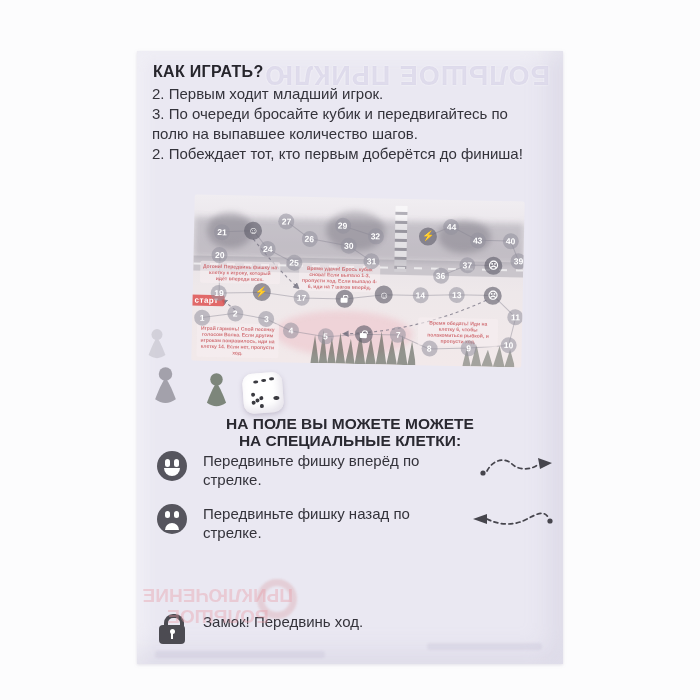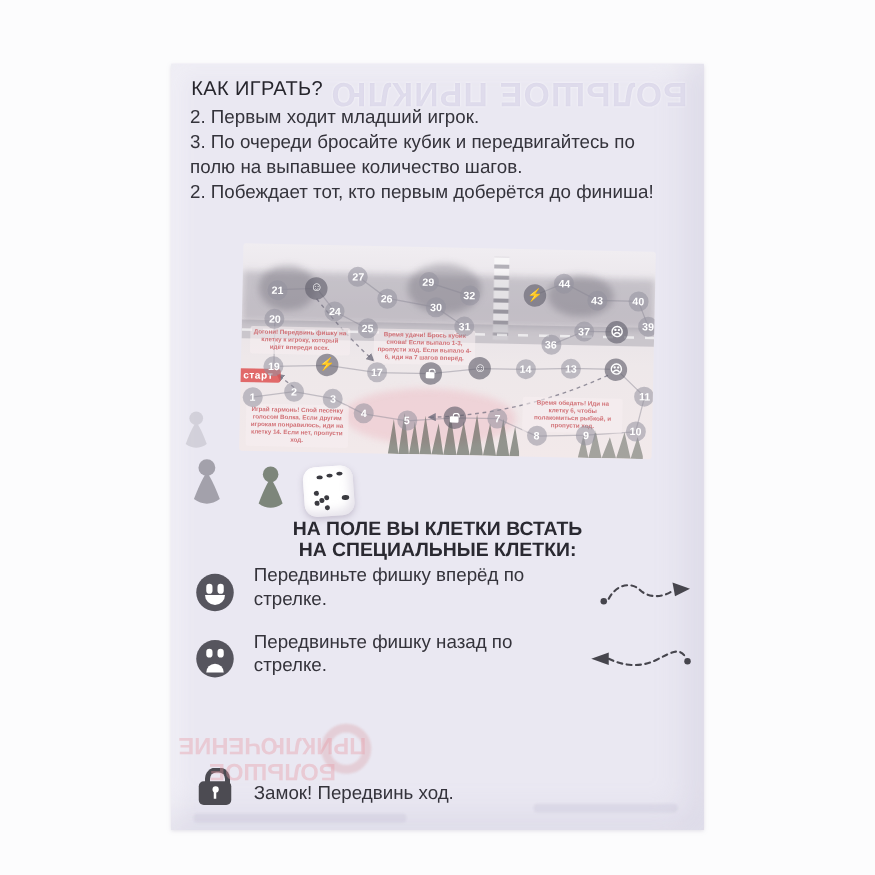--- a/index.html
+++ b/index.html
@@ -14,21 +14,21 @@
              color:rgba(201,195,223,.55);text-shadow:0 0 2px rgba(255,255,255,.8);}
   .ghost-brand{position:absolute;left:6px;top:534px;width:150px;transform:rotate(180deg);
                font-weight:800;font-size:19px;line-height:21px;text-align:center;
                color:rgba(231,152,162,.38);filter:blur(.4px);}
   .ghost-ring{position:absolute;left:120px;top:528px;width:26px;height:26px;border-radius:50%;
               border:7px solid rgba(200,75,75,.16);filter:blur(1px);}
   .gstrip{position:absolute;height:7px;background:rgba(170,168,192,.18);filter:blur(1px);border-radius:3px;}
   .gstrip.s1{left:18px;top:600px;width:170px;}
   .gstrip.s2{left:290px;top:592px;width:115px;}
   
-  .howto-title{position:absolute;left:16px;top:12px;font-size:16px;font-weight:400;color:#26252c;letter-spacing:.3px;}
+  .howto-title{position:absolute;left:16px;top:12px;font-size:16px;font-weight:700;color:#26252c;letter-spacing:.3px;}
   .steps{position:absolute;left:15px;top:33px;width:394px;font-size:15px;line-height:20px;color:#34333b;}
   
   .board{position:absolute;left:56px;top:147px;width:330px;height:166px;transform:rotate(1.2deg);
          overflow:hidden;border-radius:2px;
          background:linear-gradient(180deg,#f0edf1 0%,#e7e2e7 30%,#eee8ea 55%,#f2e9ea 100%);}
   .b-trees{position:absolute;left:0;top:13%;width:100%;height:25%;
            background:rgba(108,106,118,.30);filter:blur(3px);}
   .b-bush{position:absolute;border-radius:50%;background:rgba(90,88,100,.32);filter:blur(3px);}
   .b-birch{position:absolute;left:61%;top:4%;width:3.5%;height:40%;opacity:.55;filter:blur(.6px);
            background:repeating-linear-gradient(180deg,#fff 0 6px,rgba(75,75,88,.65) 6px 9px);}
@@ -61,21 +61,21 @@
   .pawn.p1{left:9px;top:277px;width:22px;color:#cbc9d2;opacity:.75;}
   .pawn.p2{left:15px;top:315px;width:27px;color:#a3a1ab;}
   .pawn.p3{left:67px;top:321px;width:25px;color:#7d867b;}
   .dice{position:absolute;left:106px;top:322px;width:40px;height:40px;background:#fff;border-radius:10px;
         transform:rotate(-4deg);
         box-shadow:0 2px 5px rgba(150,140,165,.45), inset -3px -4px 8px rgba(182,176,198,.35), inset 2px 3px 6px rgba(255,255,255,.9);}
   .pip{position:absolute;background:#3a3a40;border-radius:50%;}
   
   .sc-head{position:absolute;left:0;top:364px;width:100%;text-align:center;font-weight:800;
            font-size:15.5px;line-height:17px;color:#2a2931;}
-  .rule{position:absolute;left:18px;width:400px;display:flex;align-items:flex-end;gap:14px;
+  .rule{position:absolute;left:18px;width:400px;display:flex;align-items:flex-start;gap:14px;
         font-size:15px;line-height:19px;color:#34333b;}
   .rule .txt{max-width:312px;}
   .ricon{flex:0 0 34px;display:flex;justify-content:center;}
   .rule.r1{top:400px;} .rule.r2{top:453px;} .rule.r3{top:506px;align-items:flex-start;} .rule.r4{top:561px;}
   .rule.r3 .ricon{margin-top:3px;}
   
   .face{position:relative;width:30px;height:30px;border-radius:50%;background:#56555e;}
   .face .eye{position:absolute;top:8px;width:5px;height:8px;border-radius:3px;background:#fff;}
   .face .eye.l{left:8px;} .face .eye.r{left:17px;}
   .face.happy .mouth{position:absolute;left:7px;top:17px;width:16px;height:8px;border-radius:0 0 16px 16px;background:#fff;}
@@ -209,21 +209,21 @@
       <span class="pip" style="left:27px;top:5px;width:5px;height:3px;"></span>
       <span class="pip" style="left:8px;top:19px;width:4px;height:4px;"></span>
       <span class="pip" style="left:16px;top:23px;width:4px;height:4px;"></span>
       <span class="pip" style="left:8px;top:27px;width:4px;height:4px;"></span>
       <span class="pip" style="left:16px;top:31px;width:4px;height:4px;"></span>
       <span class="pip" style="left:12px;top:25px;width:4px;height:4px;"></span>
       <span class="pip" style="left:30px;top:24px;width:6px;height:4px;"></span>
     </div>
 
     <div class="sc-head">
-      <div>НА ПОЛЕ ВЫ КЛЕТКИ ВСТАТЬ</div>
+      <div>НА ПОЛЕ ВЫ МОЖЕТЕ МОЖЕТЕ</div>
       <div>НА СПЕЦИАЛЬНЫЕ КЛЕТКИ:</div>
     </div>
 
     <div class="rule r1">
       <span class="ricon">
         <span class="face happy">
           <span class="eye l"></span>
             <span class="eye r"></span>
             <span class="mouth"></span>
         </span>

